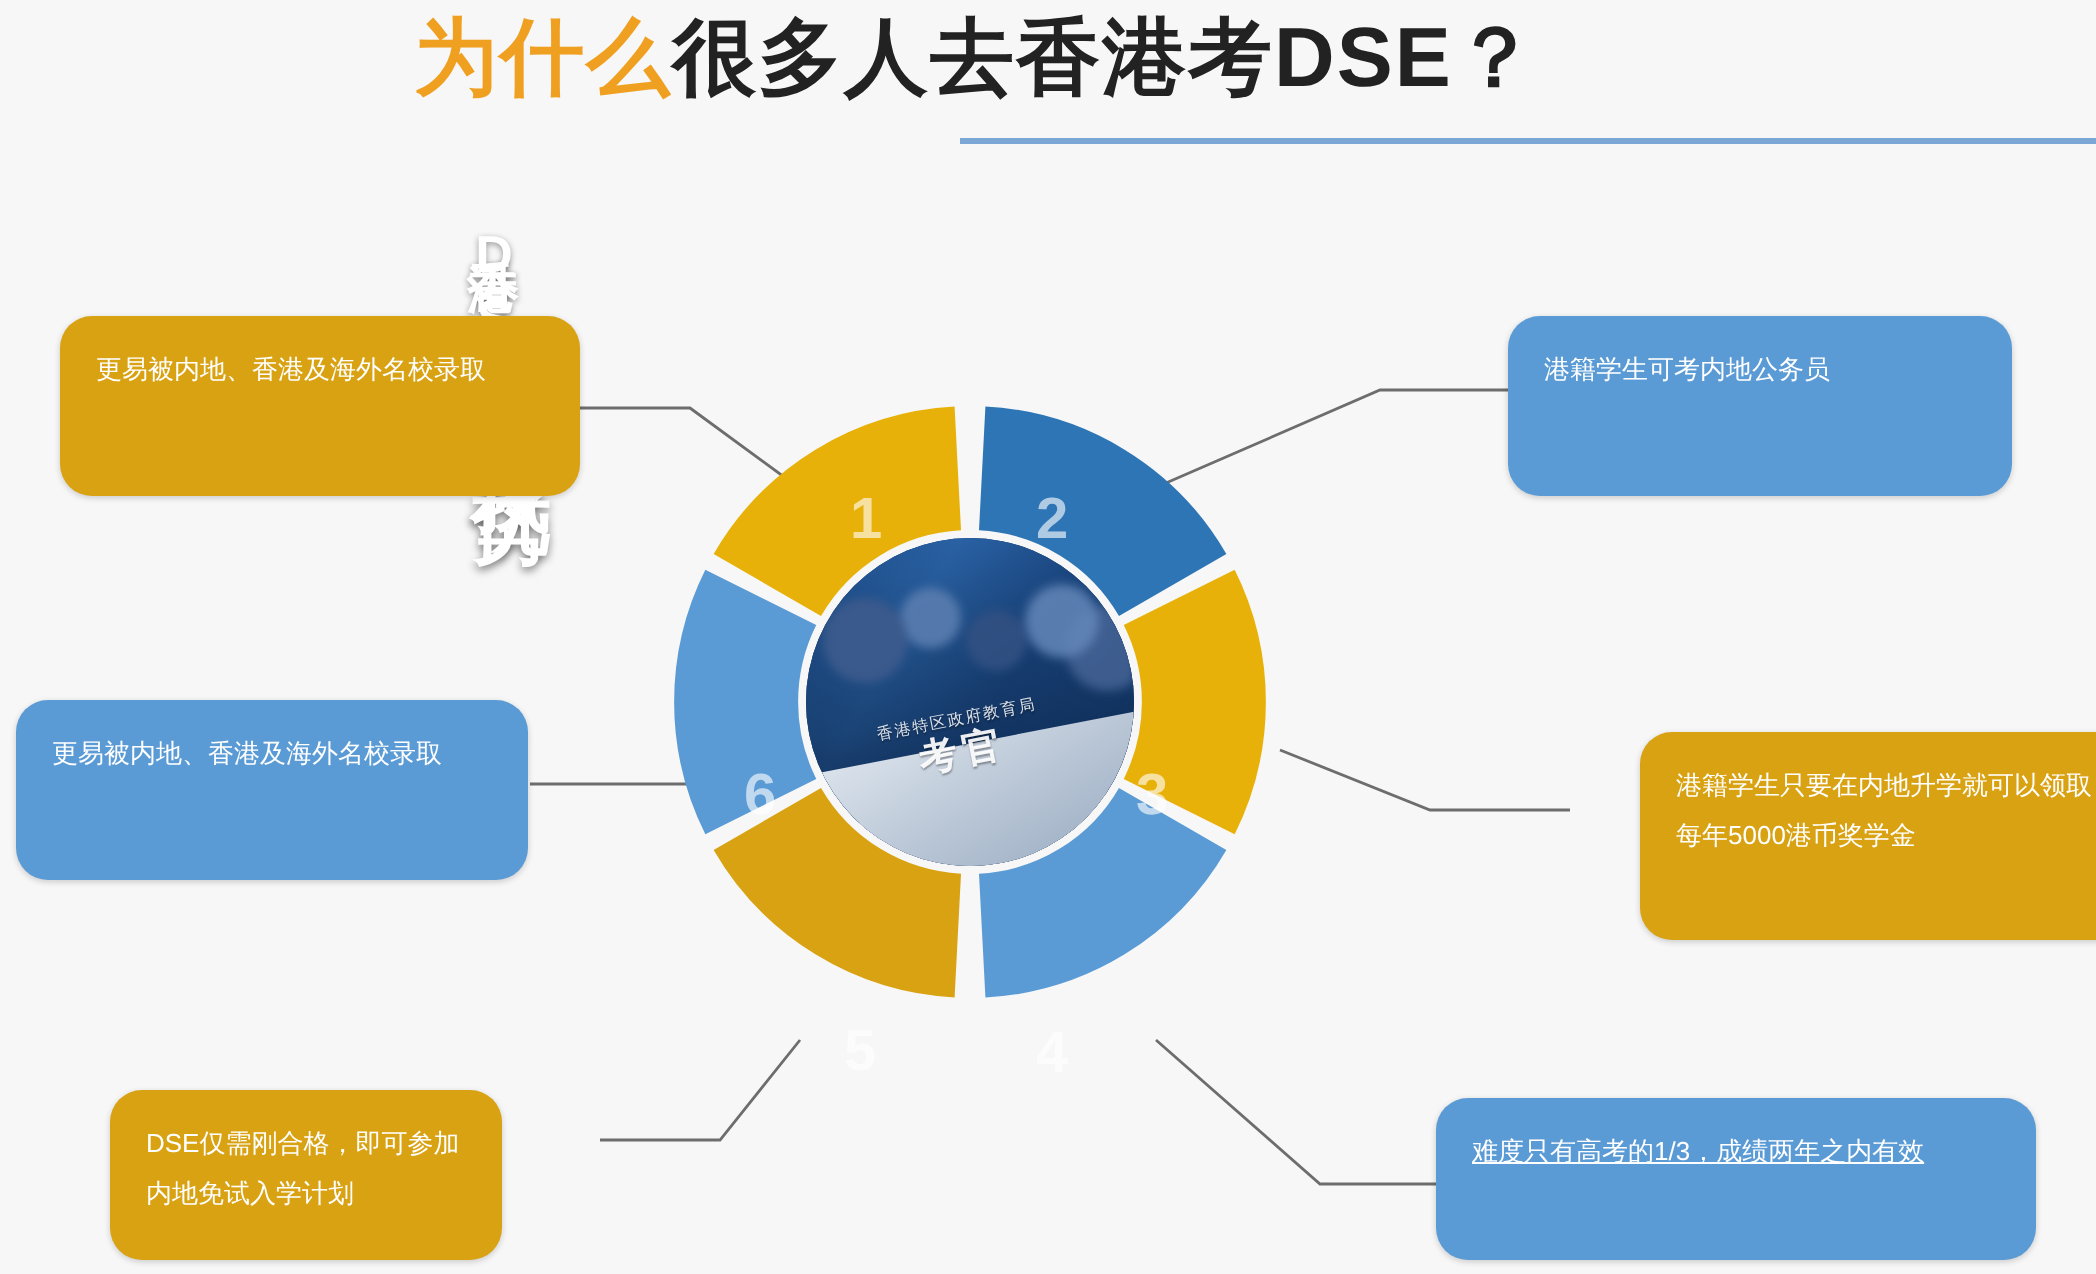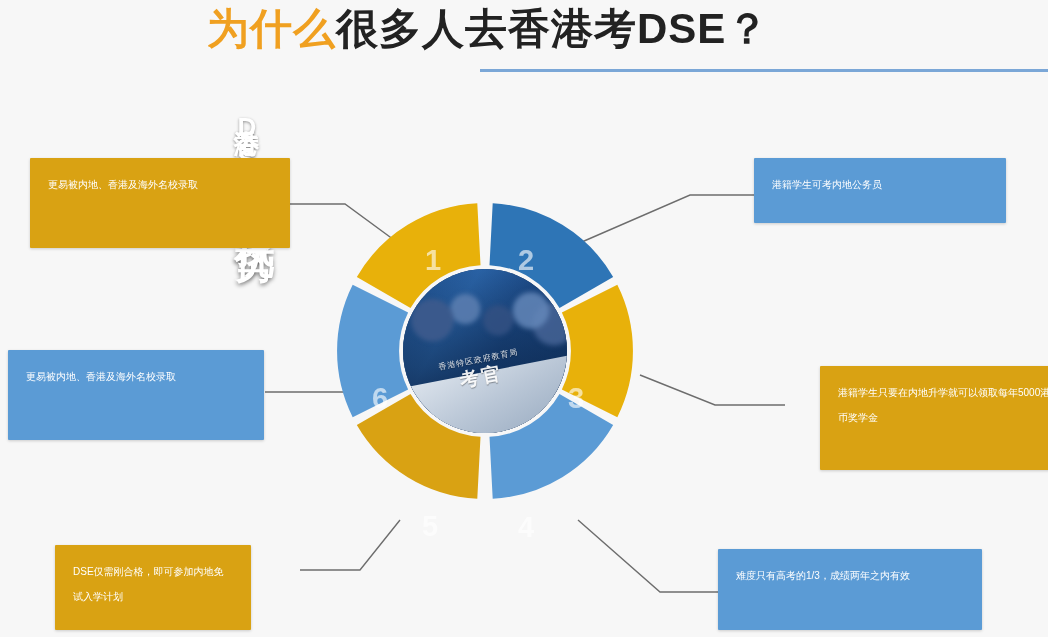--- a/index.html
+++ b/index.html
@@ -159,23 +159,23 @@
     font-weight: bold;
     letter-spacing: 2px;
     line-height: 46px;
     text-shadow: 0 2px 4px rgba(0,0,0,0.45);
   }
 
   
   .callout {
     position: absolute;
     box-sizing: border-box;
-    border-radius: 1px;
+    border-radius: 16px;
     color: #ffffff;
-    font-size: 10px;
+    font-size: 13px;
     line-height: 25px;
     padding: 14px 18px;
     box-shadow: 0 1px 3px rgba(0,0,0,0.18);
   }
   .callout.blue { background: #5b9bd5; }
   .callout.gold { background: #d9a213; }
 
   
   .conn { position: absolute; pointer-events: none; }
 </style>
@@ -244,29 +244,29 @@
 
 <div id="center-label">
   <div class="vtxt">香港DSE</div>
   <div class="big">优势</div>
 </div>
 
 <div class="callout gold" style="left:30px;top:158px;width:260px;height:90px;">
   <span>更易被内地、香港及海外名校录取</span>
 </div>
 
-<div class="callout blue" style="left:754px;top:158px;width:252px;height:65px;">
+<div class="callout blue" style="left:754px;top:158px;width:252px;height:90px;">
   <span>港籍学生可考内地公务员</span>
 </div>
 
 <div class="callout gold" style="left:820px;top:366px;width:254px;height:104px;">
   <span>港籍学生只要在内地升学就可以领取每年5000港币奖学金</span>
 </div>
 
-<div class="callout blue" style="left:718px;top:549px;width:264px;height:81px;">
+<div class="callout blue" style="left:718px;top:549px;width:300px;height:81px;text-decoration:underline;">
   <span>难度只有高考的1/3，成绩两年之内有效</span>
 </div>
 
 <div class="callout gold" style="left:55px;top:545px;width:196px;height:85px;">
   <span>DSE仅需刚合格，即可参加内地免试入学计划</span>
 </div>
 
 <div class="callout blue" style="left:8px;top:350px;width:256px;height:90px;">
   <span>更易被内地、香港及海外名校录取</span>
 </div>

